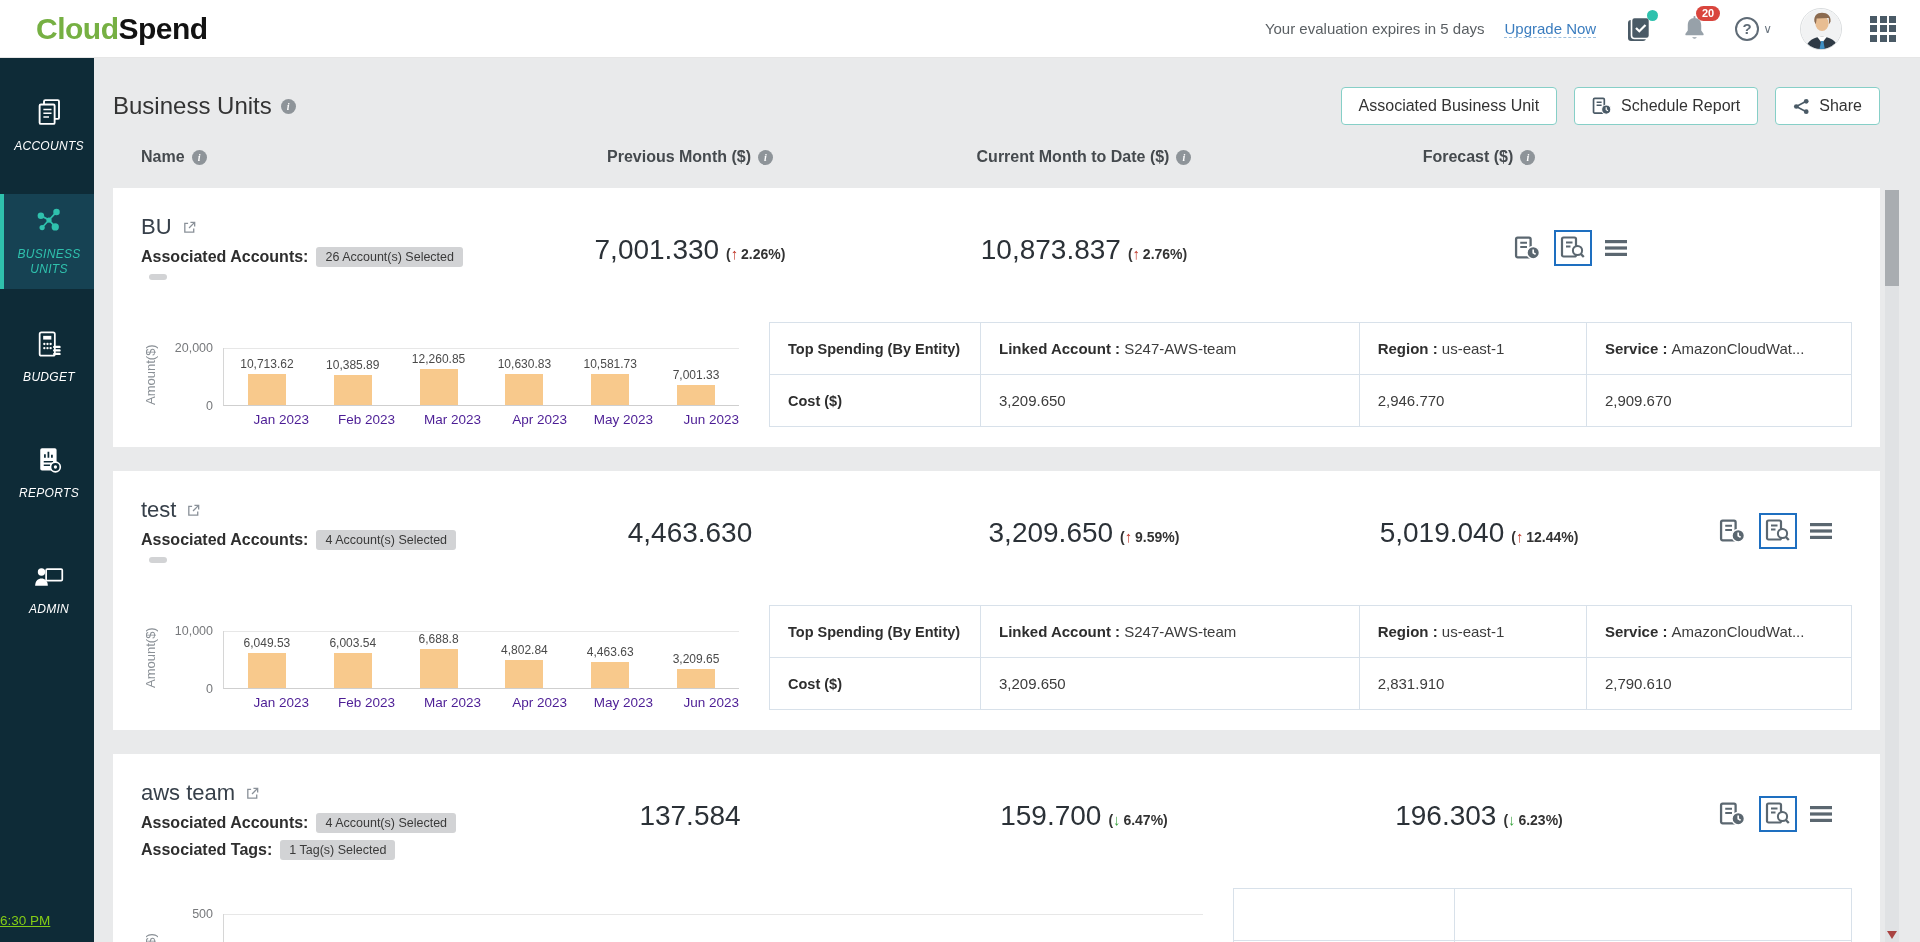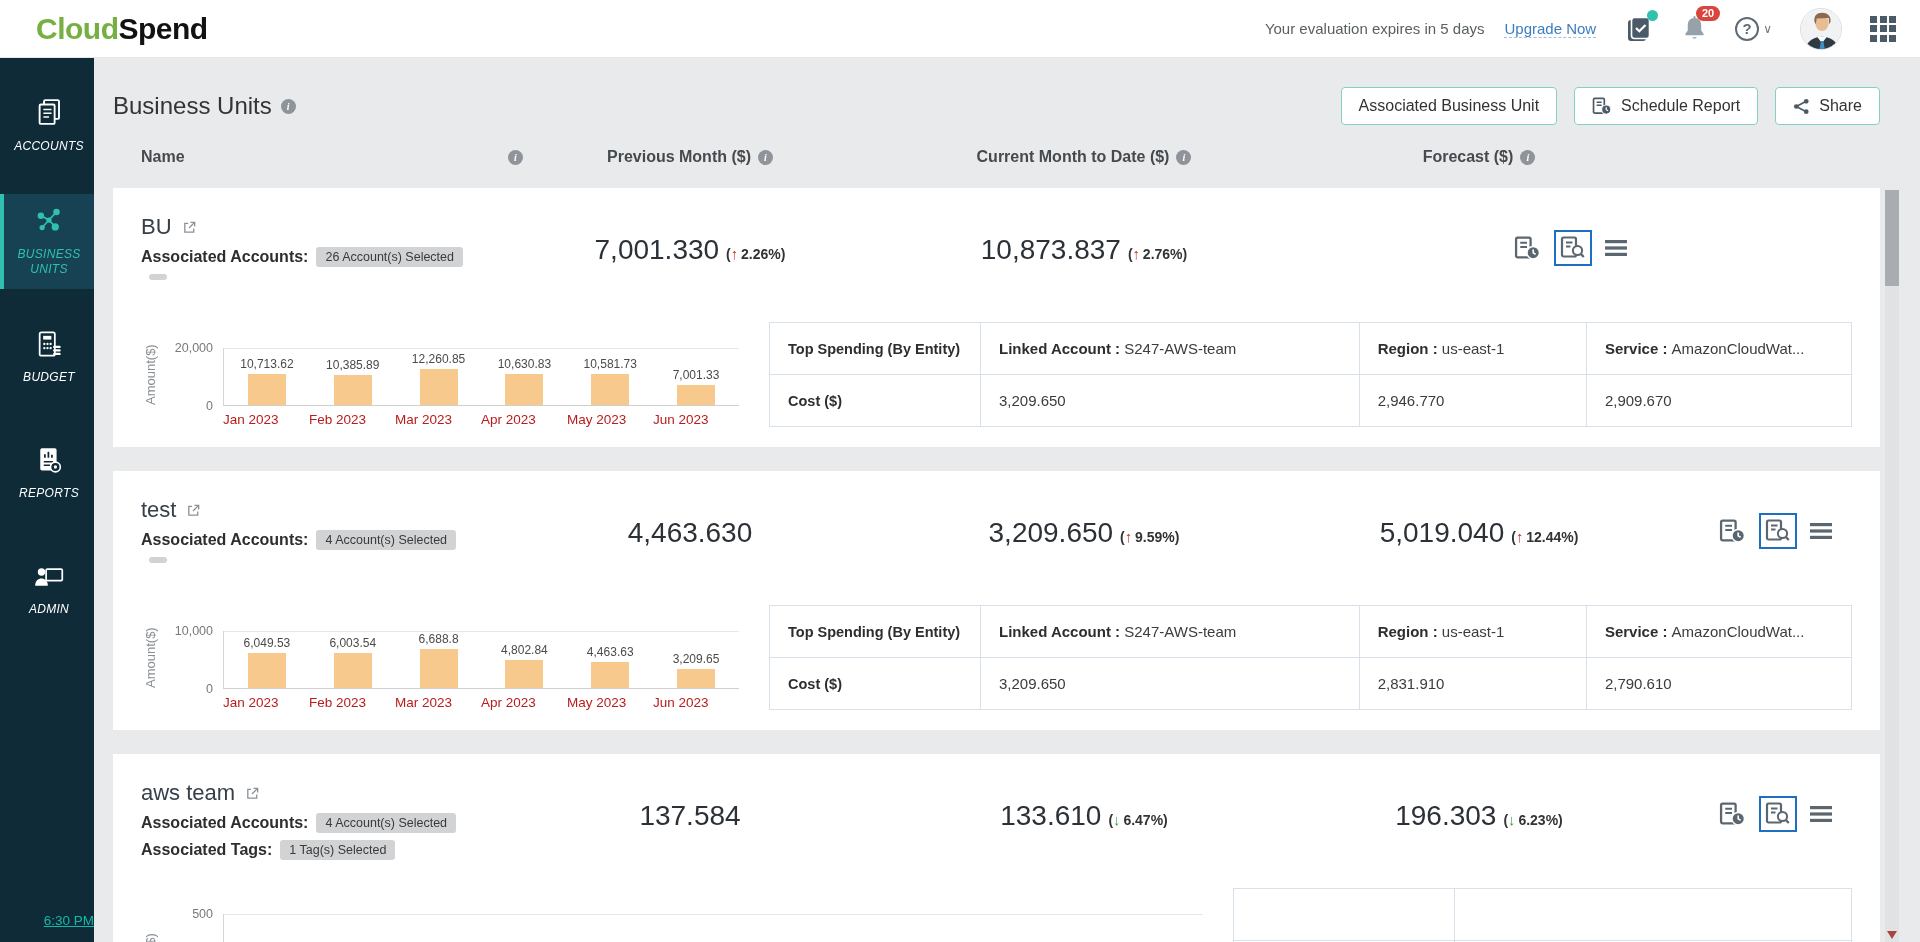--- a/index.html
+++ b/index.html
@@ -25,38 +25,38 @@
   .grid-icon { display:grid; grid-template-columns:repeat(3,7px); grid-template-rows:repeat(3,7px); gap:2.5px; }
   .grid-icon i { background:#4a5a66; }
 
   
   .sidebar { position:fixed; top:58px; left:0; width:94px; height:884px; background:#0e2b37;
     display:flex; flex-direction:column; padding-top:20px; }
   .side-item { height:95px; margin-bottom:21px; display:flex; flex-direction:column; align-items:center;
     justify-content:center; gap:7px; color:#fff; font-size:12px; letter-spacing:.3px; text-align:center;
     border-left:4px solid transparent; cursor:pointer; line-height:1.3;font-style:italic; }
   .side-item.active { background:#164253; border-left-color:#2fc1ad; color:#2fc1ad; }
-  .side-time { margin-top:auto; margin-bottom:14px; text-align:right; color:#14b8a6;
+  .side-time { margin-top:auto; margin-bottom:14px; text-align:left; color:#84cc16;
     font-size:13.5px; text-decoration:underline; cursor:pointer; }
 
   
   .main { position:fixed; left:94px; top:58px; width:1826px; height:884px; padding-left:19px; }
   .page-header { display:flex; align-items:center; margin-top:26px; height:44px; width:1767px; }
   .page-title { font-size:24px; color:#333; font-weight:400; display:flex; align-items:center; gap:9px; }
   .info { display:inline-flex; width:15px; height:15px; border-radius:50%; background:#8e9499; color:#fff;
     font-size:10px; font-weight:700; align-items:center; justify-content:center;
     font-family:"Liberation Serif", serif; font-style:italic; flex:0 0 auto; }
   .header-buttons { margin-left:auto; display:flex; gap:17px; }
   .btn { background:#fff; border:1px solid #86cfc7; border-radius:4px; height:38px; padding:0 17px;
     font-size:16px; color:#333; display:flex; align-items:center; gap:9px; cursor:pointer; white-space:nowrap; }
 
   .col-header { display:grid; grid-template-columns:410px 334px 454px 336px 1fr; width:1767px;
     margin-top:12px; height:34px; align-items:center; font-size:16px; font-weight:700; color:#454a4e; }
   .col-cell { display:flex; align-items:center; gap:7px; justify-content:center; }
-  .col-cell.first { justify-content:space-between; padding-left:28px; font-weight:700; }
+  .col-cell.first { justify-content:flex-start; padding-left:28px; font-weight:700; }
 
   
   .cards { margin-top:14px; width:1767px; }
   .card { width:1767px; background:#fff; padding:26px 28px 20px; margin-bottom:24px; }
   .card-grid { display:grid; grid-template-columns:382px 334px 454px 336px 1fr; align-items:start; min-height:88px; }
   .bu-title-row { display:flex; align-items:center; gap:10px; }
   .bu-name { font-size:22px; font-weight:400; color:#37404a; }
   .ext-icon { display:flex; cursor:pointer; }
   .assoc-row { margin-top:7px; display:flex; align-items:center; gap:8px; }
   .assoc-label { font-size:16px; font-weight:700; color:#2e2e2e; white-space:nowrap; }
@@ -79,21 +79,21 @@
   .tick-bottom { position:absolute; top:67px; right:10px; }
   .chart-main { display:flex; flex-direction:column; }
   .chart-plot { position:relative; height:58px; margin-top:16px; display:flex; align-items:flex-end;
     border-left:1px solid #d6d6d6; border-bottom:1px solid #cfcfcf; width:516px; }
   .chart-plot::before { content:''; position:absolute; top:0; left:0; right:0; border-top:1px solid #e7e7e7; }
   .bar-slot { position:relative; width:86px; height:100%; display:flex; align-items:flex-end; justify-content:center; }
   .bar { width:38px; background:#f8c98c; }
   .bar-value { position:absolute; left:50%; transform:translateX(-50%); white-space:nowrap;
     font-size:12px; color:#4a4a4a; }
   .chart-xlabels { display:flex; margin-top:6px; }
-  .x-label { width:86px; text-align:left; font-size:13.5px; color:#b91c1c; }
+  .x-label { width:86px; text-align:right; font-size:13.5px; color:#4c1d95; }
   .card--partial .chart-plot { width:980px; }
 
   
   .spend-table { flex:1; margin-left:30px; margin-top:20px; border-collapse:collapse; table-layout:fixed; background:#fff; }
   .spend-table td { border:1px solid #d8e1ea; height:52px; padding:8px 18px; font-size:15px; color:#3c3c3c;
     overflow:hidden; white-space:nowrap; }
   .spend-table td:nth-child(1) { width:19.5%; font-weight:700; color:#2e2e2e; font-size:14.5px; }
   .spend-table td:nth-child(2) { width:35%; }
   .spend-table td:nth-child(3) { width:21%; }
   .spend-table td:nth-child(4) { width:24.5%; }
@@ -521,21 +521,21 @@
         <div class="assoc-row">
           <span class="assoc-label accounts-label">Associated Accounts:</span>
           <span class="badge accounts-badge">4 Account(s) Selected</span>
         </div>
         <div class="assoc-row tags-row">
           <span class="assoc-label tags-label">Associated Tags:</span>
           <span class="badge tags-badge">1 Tag(s) Selected</span>
         </div>
       </div>
       <div class="metric prev"><span class="num">137.584</span></div>
-      <div class="metric curr"><span class="num">133.610</span><span class="pct">(<span class="arrow down">↓</span> 6.47%)</span></div>
+      <div class="metric curr"><span class="num">159.700</span><span class="pct">(<span class="arrow down">↓</span> 6.47%)</span></div>
       <div class="metric fcst"><span class="num">196.303</span><span class="pct">(<span class="arrow down">↓</span> 6.23%)</span></div>
       <div class="row-actions">
         <span class="action-icon">
           <svg width="27" height="25" viewBox="0 0 26 24">
             <rect x="2" y="1.5" width="14" height="19" rx="1.5" fill="none" stroke="#5b6770" stroke-width="2.2"></rect>
             <path d="M6 6.5h6.5M6 10.5h6.5" stroke="#5b6770" stroke-width="2"></path>
             <circle cx="18.5" cy="16" r="6" fill="#5b6770" stroke="#fff" stroke-width="1.4"></circle>
             <path d="M18.5 13v3.2l2.3 1.3" stroke="#fff" stroke-width="1.6" fill="none"></path>
           </svg>
         </span>

